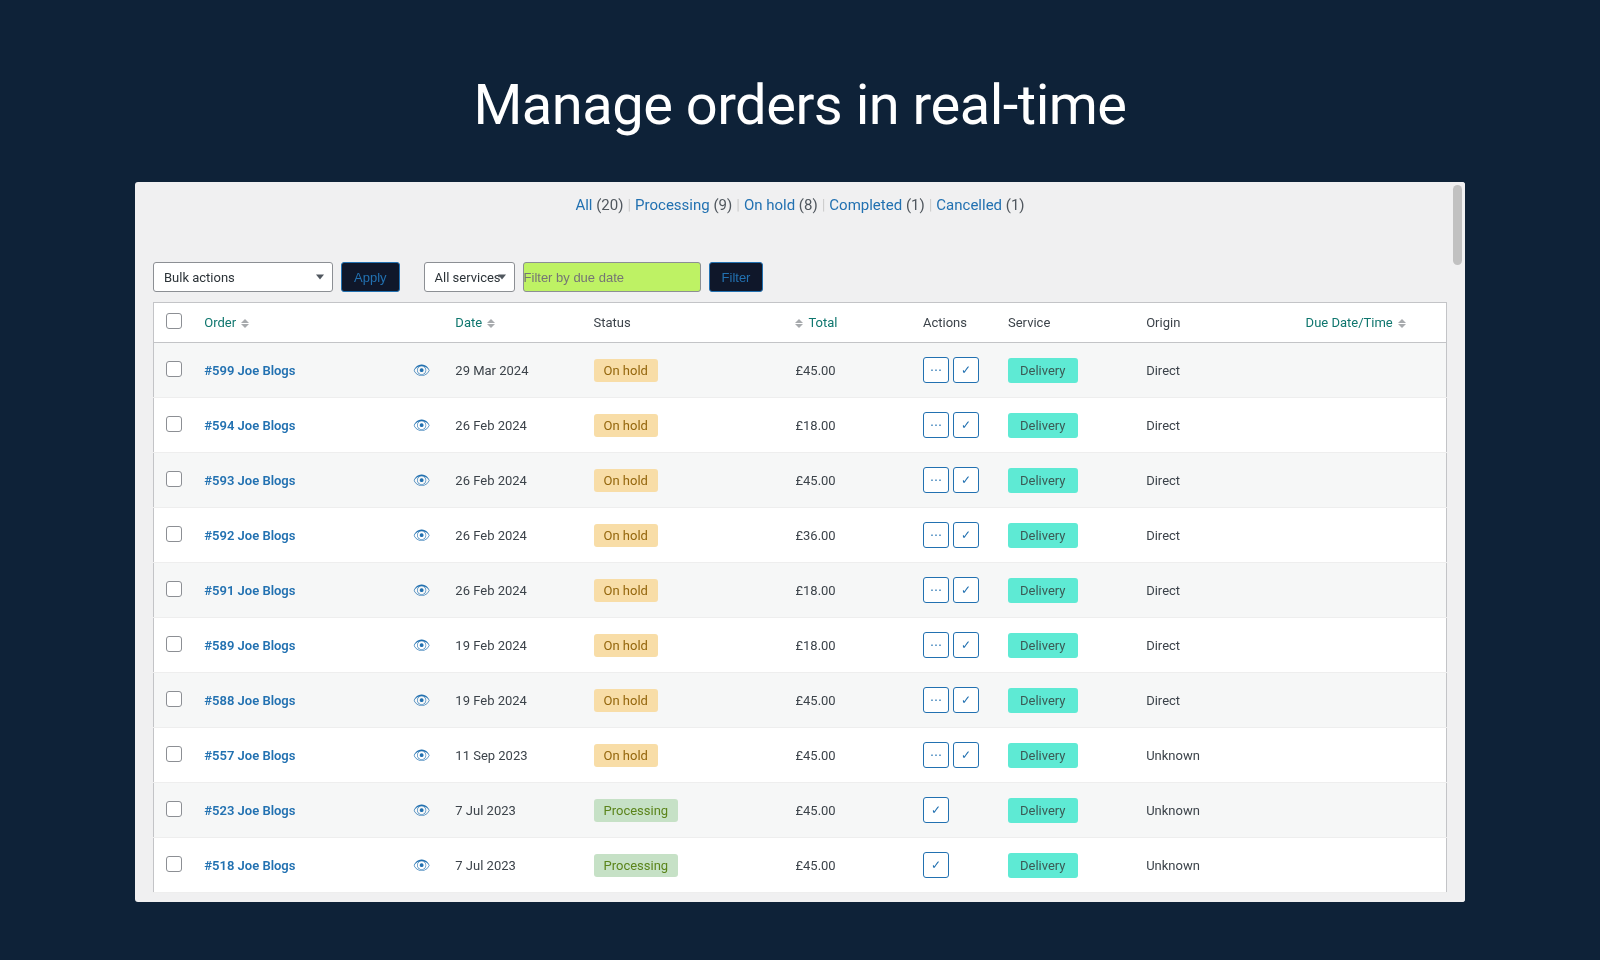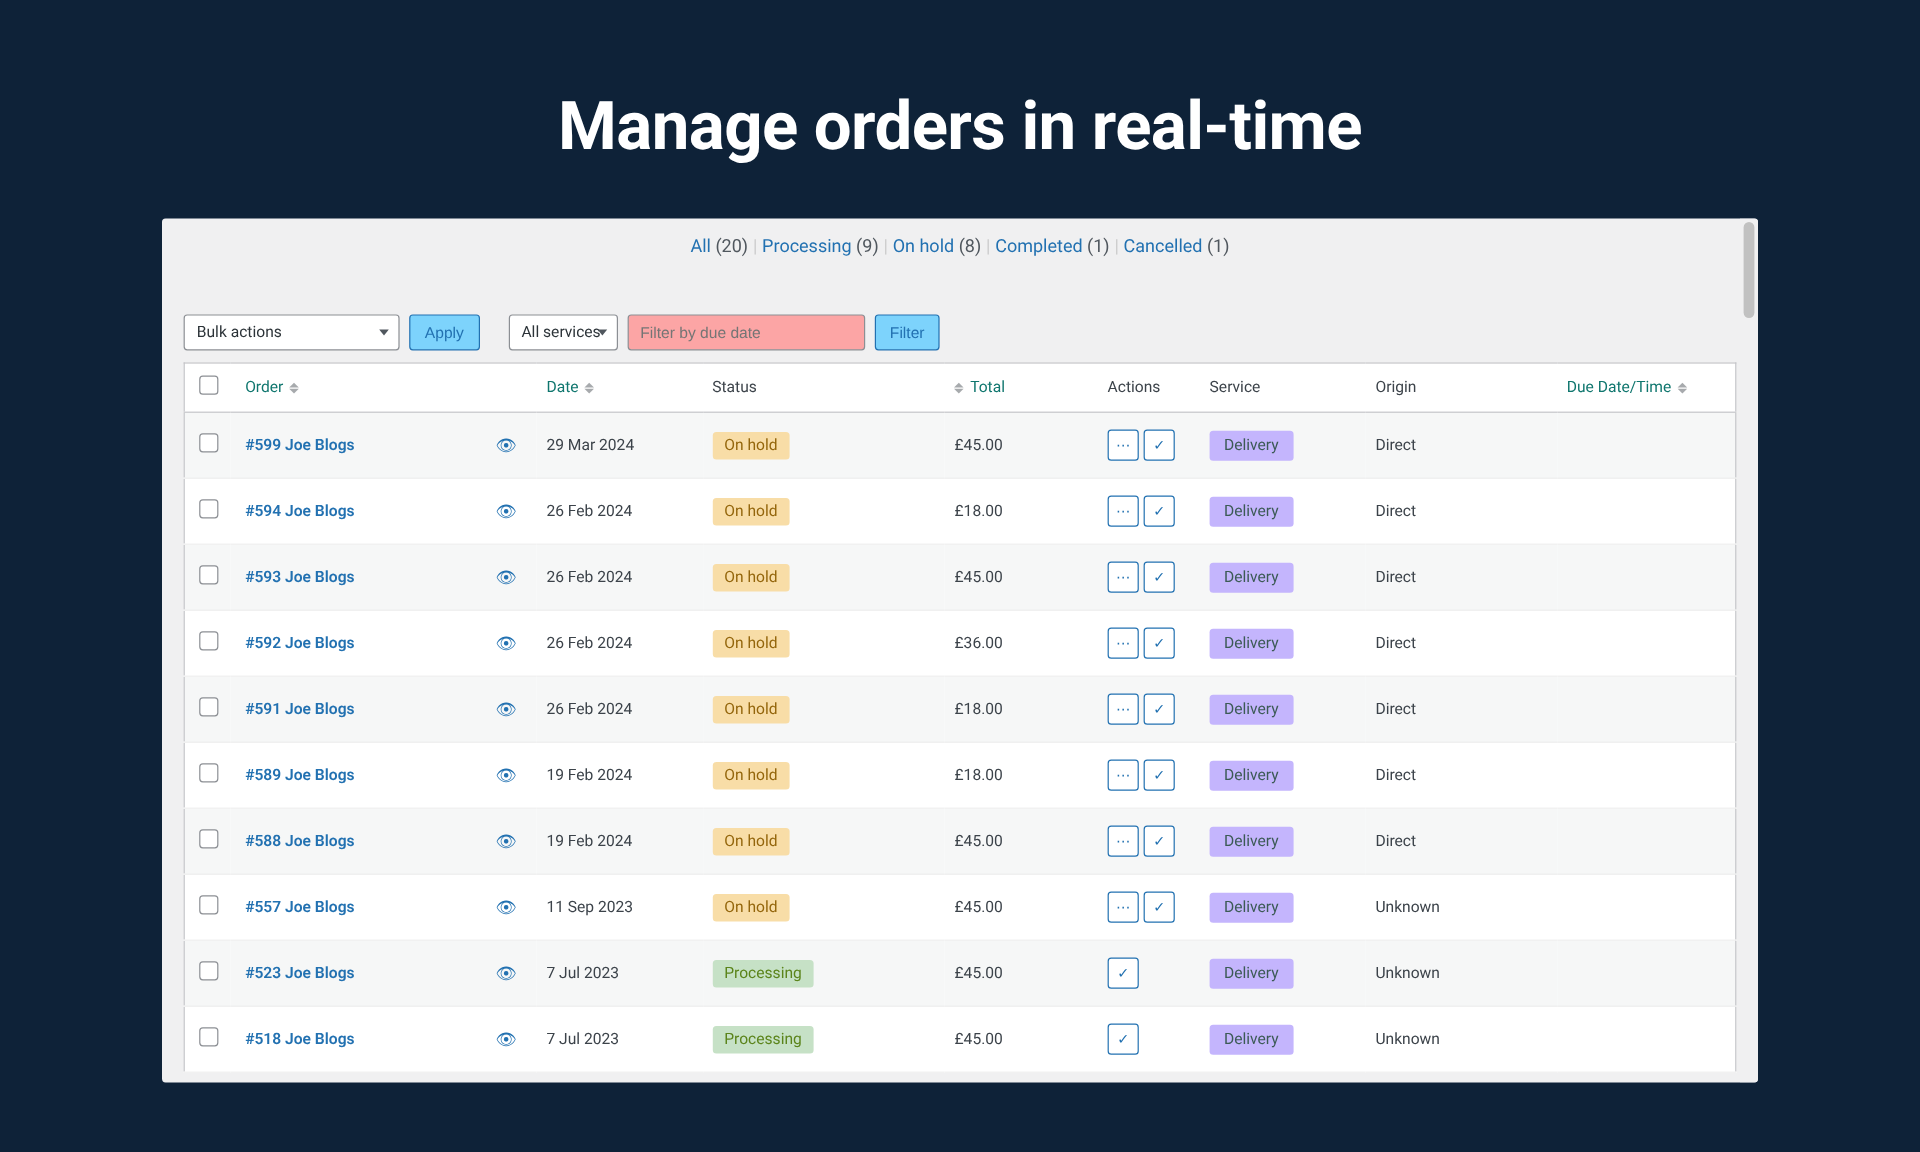--- a/index.html
+++ b/index.html
@@ -6,21 +6,21 @@
     body {
       background: #0e2238;
       font-family: -apple-system, BlinkMacSystemFont, "Segoe UI", Roboto, Arial, sans-serif;
       width: 1600px;
       height: 960px;
       overflow: hidden;
     }
     .hero-title {
       color: #fff;
       font-size: 56px;
-      font-weight: 700;
+      font-weight: 400;
       text-align: center;
       padding: 72px 0 44px;
       letter-spacing: -0.5px;
     }
     .window {
       background: #f0f0f1;
       width: 1330px;
       margin: 0 auto;
       border-radius: 3px;
       position: relative;
@@ -101,31 +101,31 @@
       content: "";
       position: absolute;
       right: 8px; top: 50%;
       width: 0; height: 0;
       border-left: 4px solid transparent;
       border-right: 4px solid transparent;
       border-top: 5px solid #50575e;
       transform: translateY(-50%);
     }
     .text-input {
-      background: #fca5a5;
+      background: #bef264;
       border: 1px solid #8c8f94;
       border-radius: 3px;
       font-size: 13px;
       color: #50575e;
-      padding: 0 10px;
+      padding: 0 0;
       height: 30px;
       min-width: 170px;
     }
     .btn {
-      background: #7dd3fc;
+      background: #0f172a;
       border: 1px solid #2271b1;
       color: #2271b1;
       font-size: 13px;
       padding: 0 12px;
       height: 30px;
       border-radius: 3px;
       cursor: pointer;
       display: inline-flex;
       align-items: center;
     }
@@ -186,21 +186,21 @@
       border-radius: 3px;
       background: #fff;
       color: #2271b1;
       display: inline-flex;
       align-items: center;
       justify-content: center;
       font-size: 12px;
       cursor: pointer;
     }
     .service-badge {
-      background: #c4b5fd;
+      background: #5eead4;
       color: #3c5a55;
       padding: 5px 12px;
       border-radius: 3px;
       font-size: 13px;
       display: inline-block;
     }
     .col-order { width: 200px; padding-left: 12px !important; }
     .col-eye { width: 40px; }
     .col-date { width: 130px; }
     .col-status { width: 190px; }

